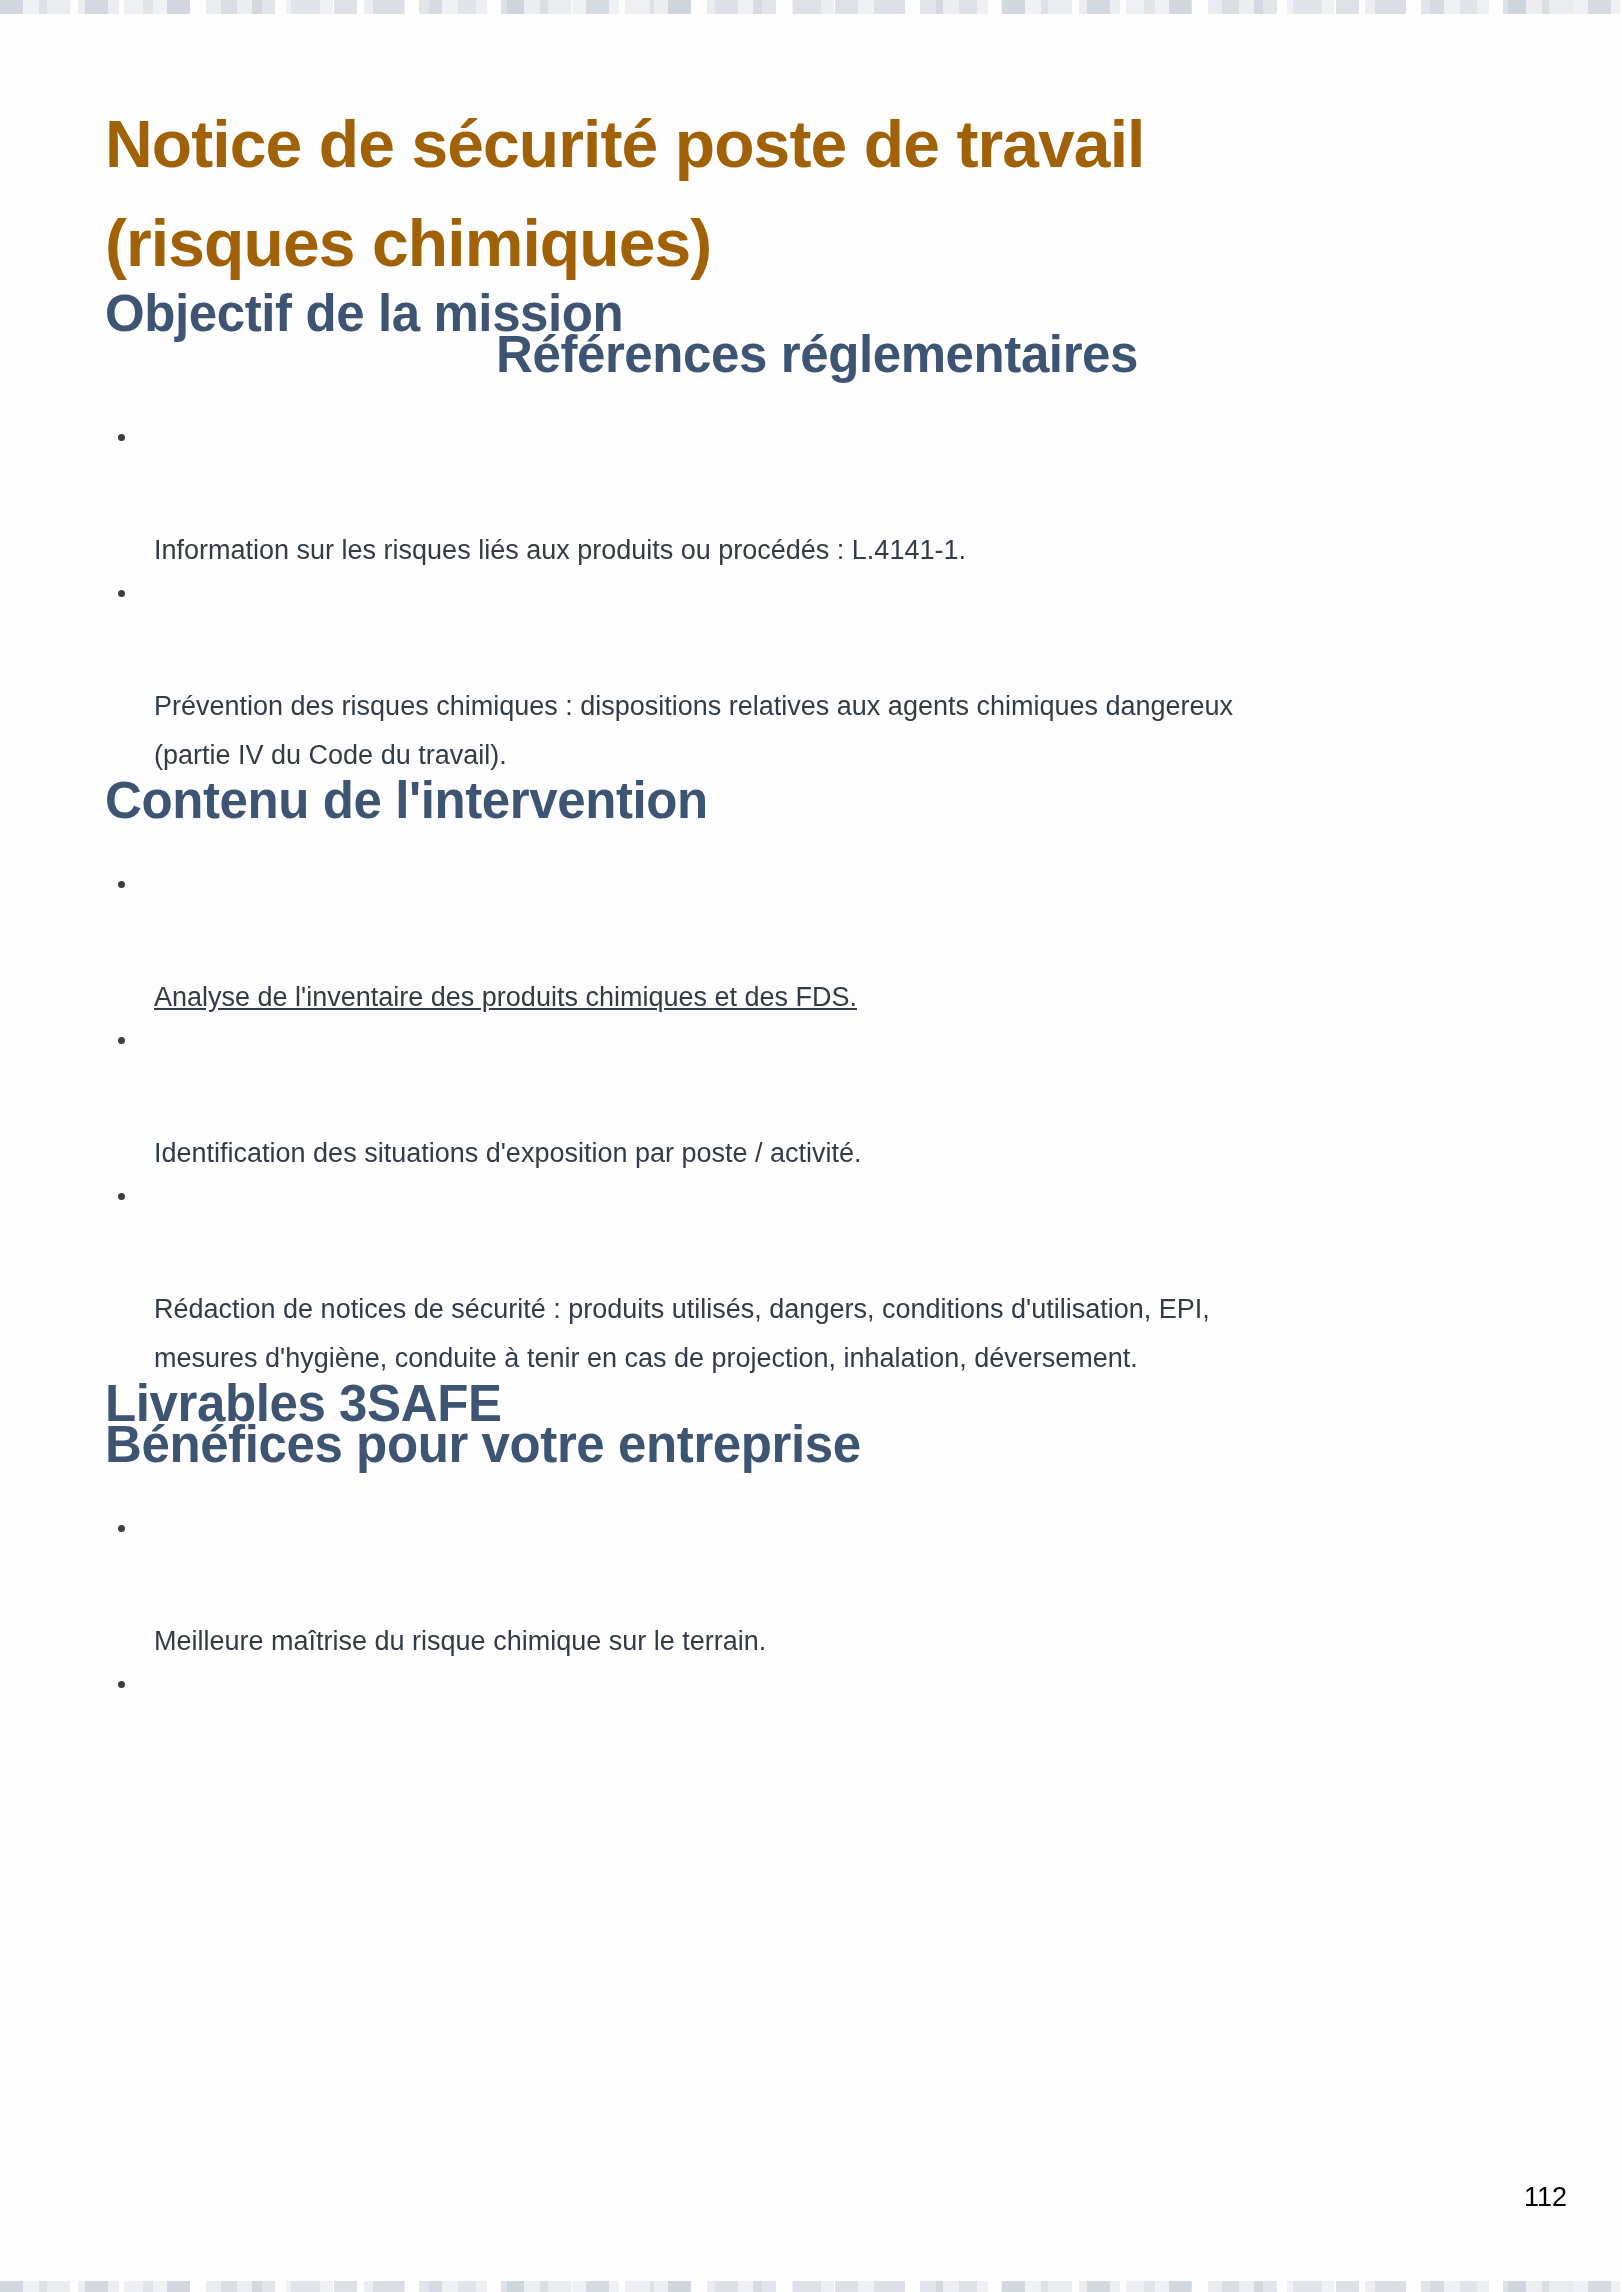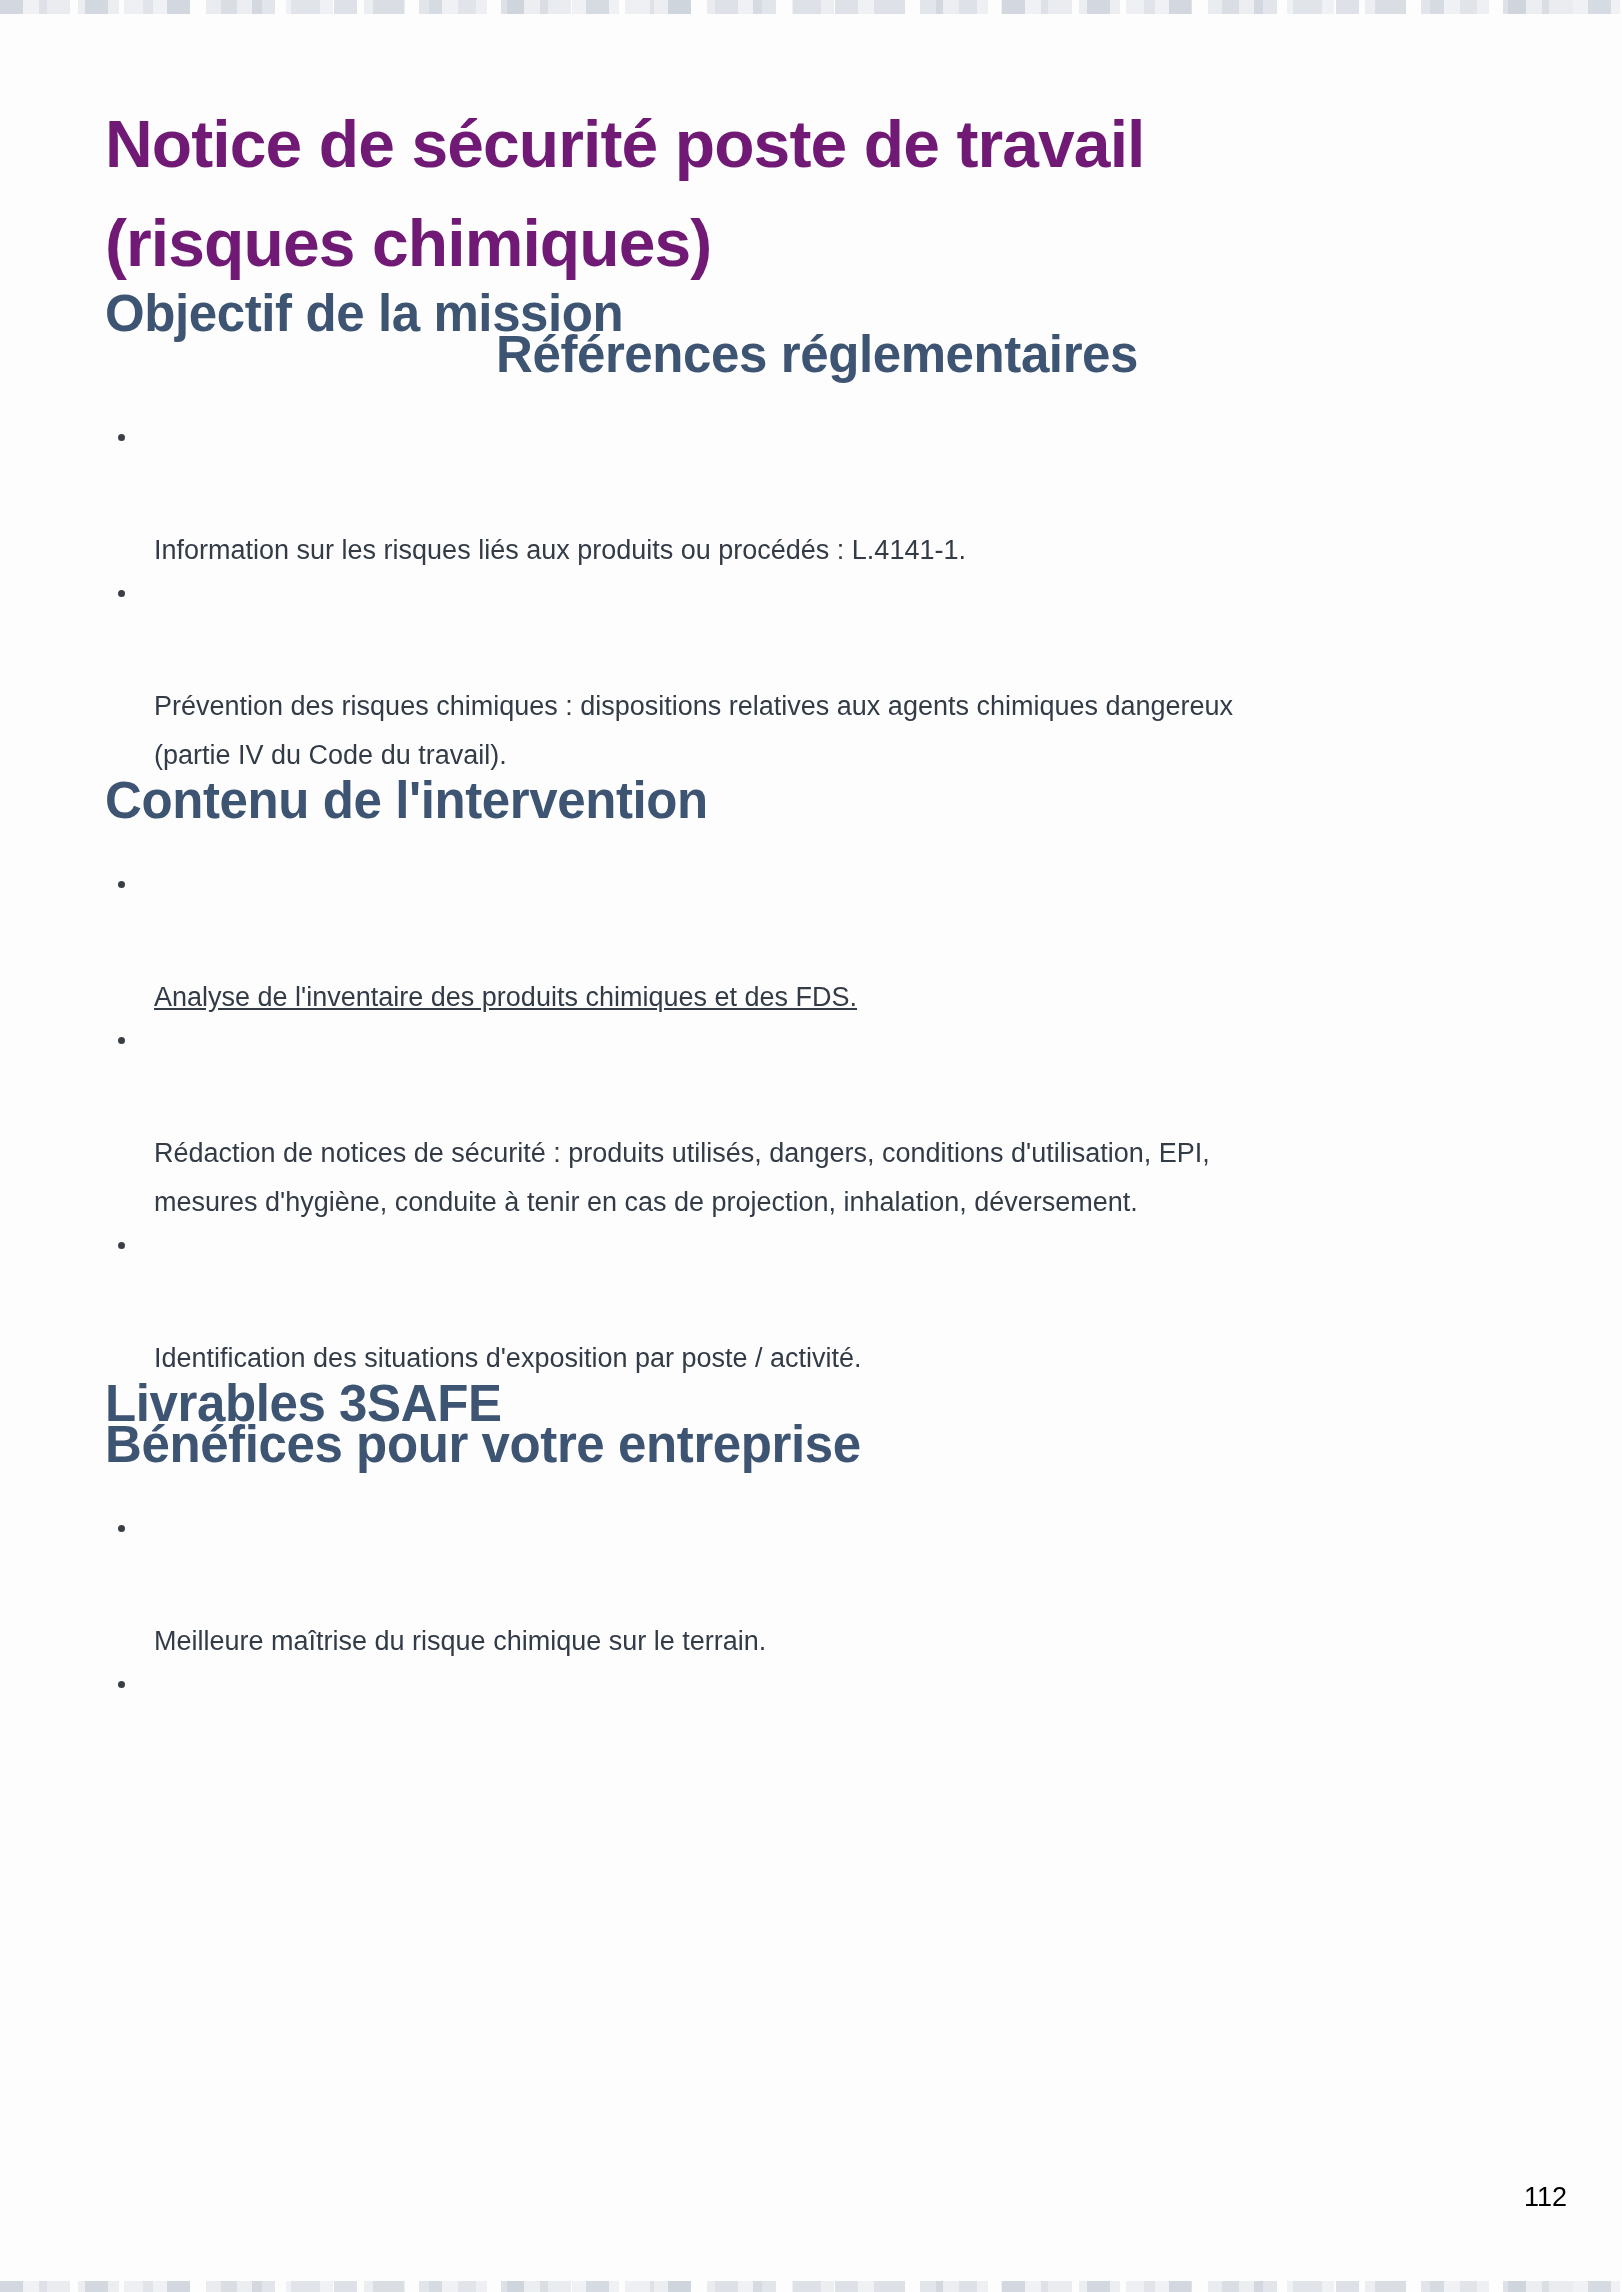--- a/index.html
+++ b/index.html
@@ -43,21 +43,21 @@
     left: 105px;
     top: 0;
     width: 1424px;
   }
   .doc-title {
     margin: 95px 0 0 0;
     font-size: 66px;
     line-height: 99px;
     font-weight: bold;
     letter-spacing: -0.9px;
-    color: #701a75;
+    color: #a16207;
   }
   .doc-title .t-line { display: block; }
   h2.section-heading {
     margin: 0;
     font-size: 51px;
     line-height: 41px;
     font-weight: bold;
     letter-spacing: -0.4px;
     color: #3d5472;
   }
@@ -145,26 +145,26 @@
 
     <h2 class="section-heading mt-h2-3">Contenu de l'intervention</h2>
 
     <ul class="bullet-list">
       <li class="mt-li-first-2">
         <span class="dot"></span>
         <span>Analyse de l'inventaire des produits chimiques et des FDS.</span>
       </li>
       <li>
         <span class="dot"></span>
-        <span>Rédaction de notices de sécurité : produits utilisés, dangers, conditions d'utilisation, EPI,
-mesures d'hygiène, conduite à tenir en cas de projection, inhalation, déversement.</span>
+        <span>Identification des situations d'exposition par poste / activité.</span>
       </li>
       <li>
         <span class="dot"></span>
-        <span>Identification des situations d'exposition par poste / activité.</span>
+        <span>Rédaction de notices de sécurité : produits utilisés, dangers, conditions d'utilisation, EPI,
+mesures d'hygiène, conduite à tenir en cas de projection, inhalation, déversement.</span>
       </li>
     </ul>
 
     <h2 class="section-heading mt-h2-4">Livrables 3SAFE</h2>
 
 
     <h2 class="section-heading mt-h2-5">Bénéfices pour votre entreprise</h2>
 
     <ul class="bullet-list">
       <li class="mt-li-first-4">

